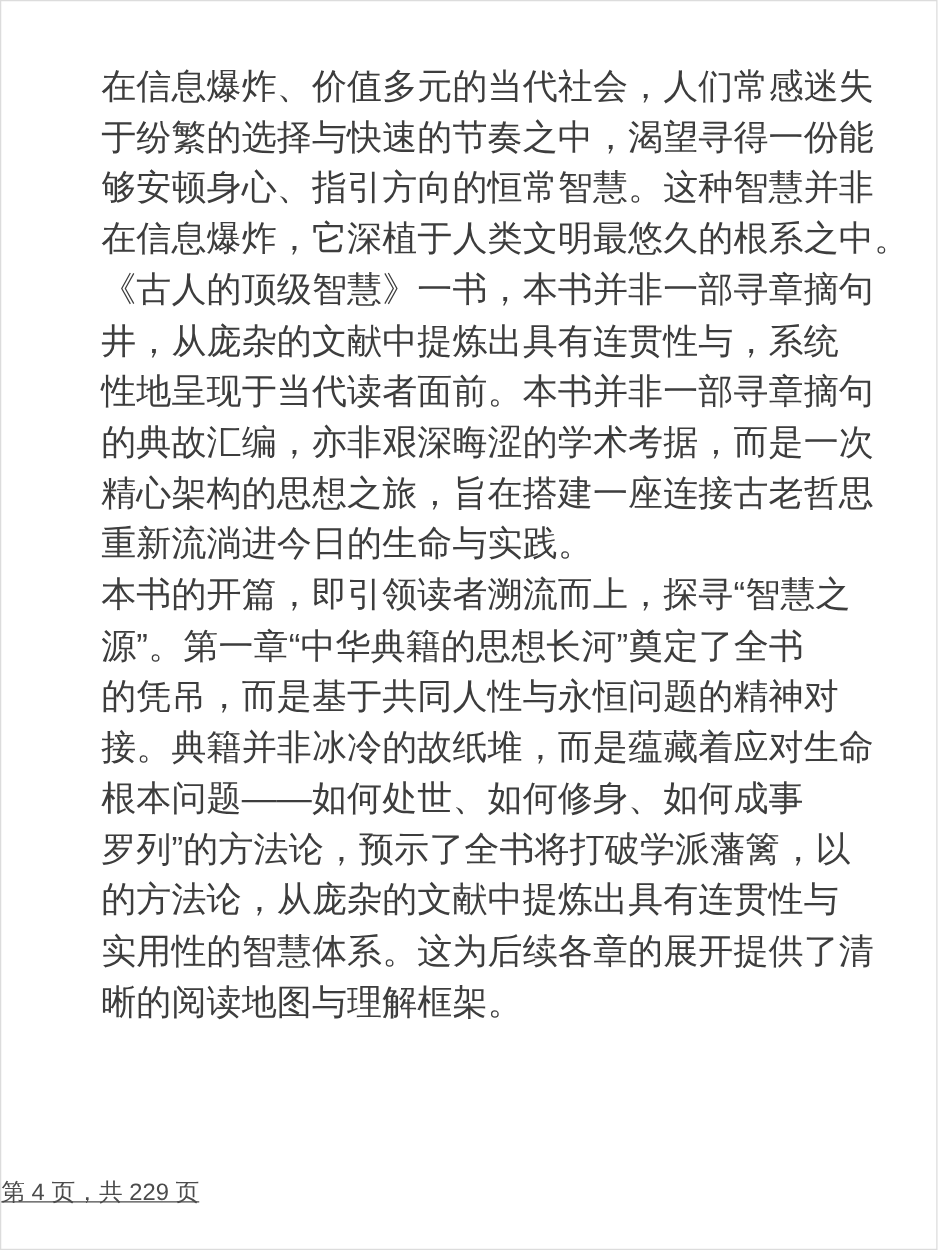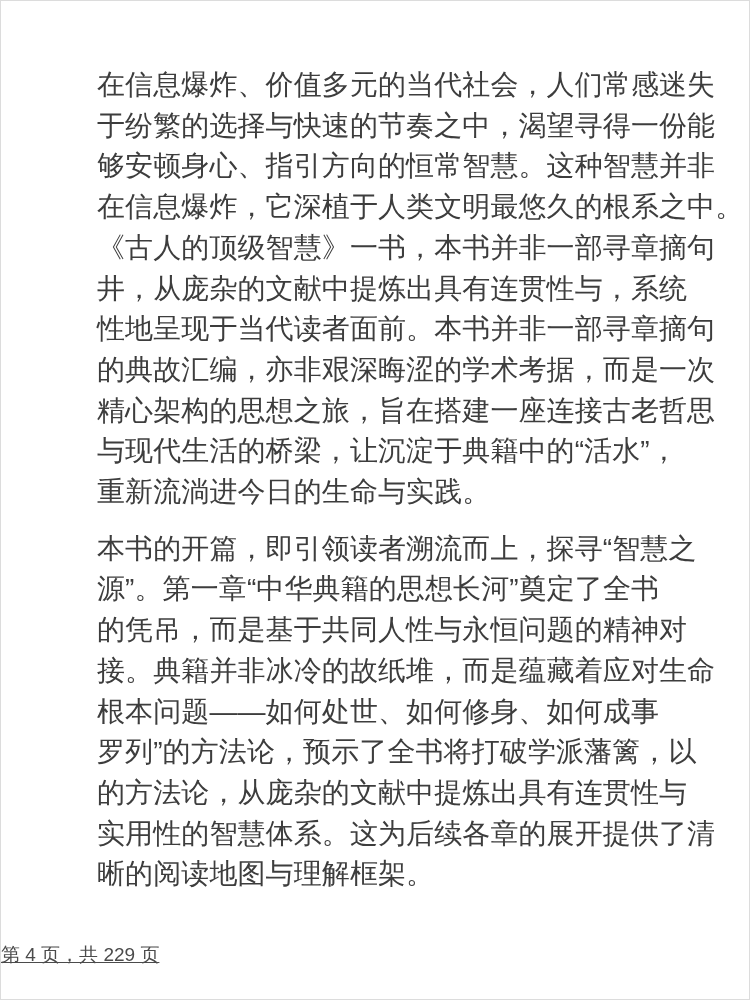--- a/index.html
+++ b/index.html
@@ -17,21 +17,21 @@
     background: #ffffff;
     border: 1px solid #dcdcdc;
     box-sizing: border-box;
   }
   .content {
     position: absolute;
     left: 80px;
     top: 48px;
     width: 600px;
   }
-  .paragraph { margin: 16px; padding: 0; }
+  .paragraph { margin: 0; padding: 0; }
   .line {
     font-size: 28px;
     line-height: 40.7px;
     color: #3d3d3d;
     white-space: nowrap;
     letter-spacing: 0.1px;
   }
   .footer {
     position: absolute;
     left: 0;
@@ -52,21 +52,20 @@
       <div class="paragraph">
         <div class="line">在信息爆炸、价值多元的当代社会，人们常感迷失</div>
         <div class="line">于纷繁的选择与快速的节奏之中，渴望寻得一份能</div>
         <div class="line">够安顿身心、指引方向的恒常智慧。这种智慧并非</div>
         <div class="line">在信息爆炸，它深植于人类文明最悠久的根系之中。</div>
         <div class="line">《古人的顶级智慧》一书，本书并非一部寻章摘句</div>
         <div class="line">井，从庞杂的文献中提炼出具有连贯性与，系统</div>
         <div class="line">性地呈现于当代读者面前。本书并非一部寻章摘句</div>
         <div class="line">的典故汇编，亦非艰深晦涩的学术考据，而是一次</div>
         <div class="line">精心架构的思想之旅，旨在搭建一座连接古老哲思</div>
-        <div class="line">与现代生活的桥梁，让沉淀于典籍中的“活水”，</div>
         <div class="line">重新流淌进今日的生命与实践。</div>
       </div>
       <div class="paragraph">
         <div class="line">本书的开篇，即引领读者溯流而上，探寻“智慧之</div>
         <div class="line">源”。第一章“中华典籍的思想长河”奠定了全书</div>
         <div class="line">的凭吊，而是基于共同人性与永恒问题的精神对</div>
         <div class="line">接。典籍并非冰冷的故纸堆，而是蕴藏着应对生命</div>
         <div class="line">根本问题——如何处世、如何修身、如何成事</div>
         <div class="line">罗列”的方法论，预示了全书将打破学派藩篱，以</div>
         <div class="line">的方法论，从庞杂的文献中提炼出具有连贯性与</div>

